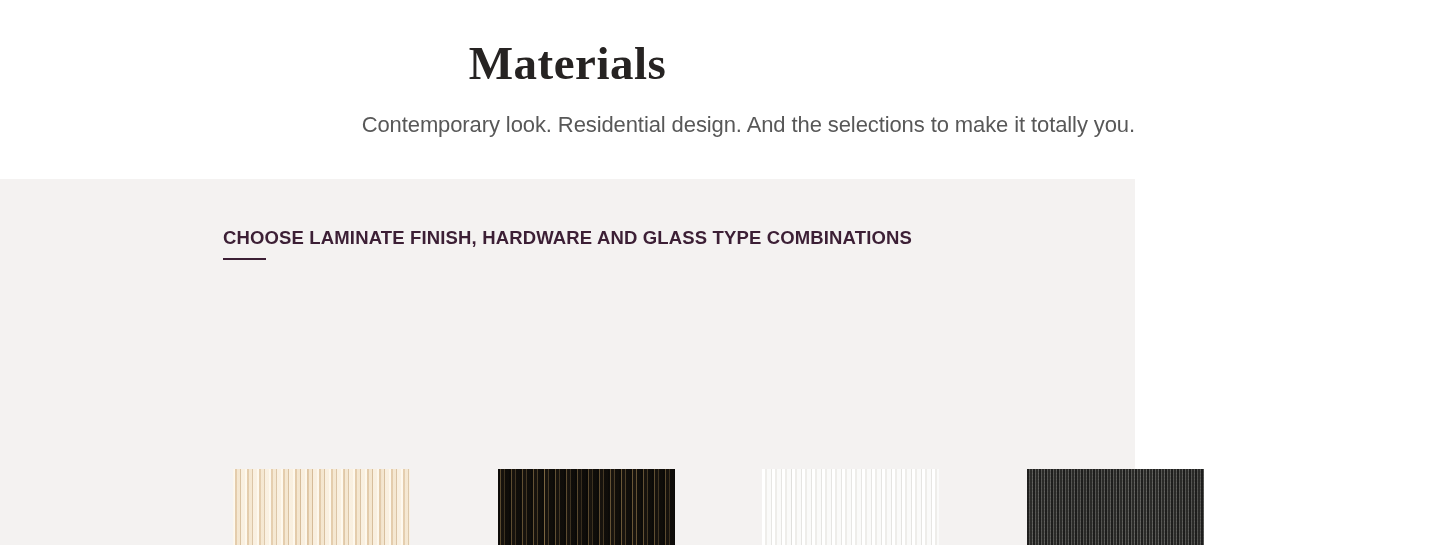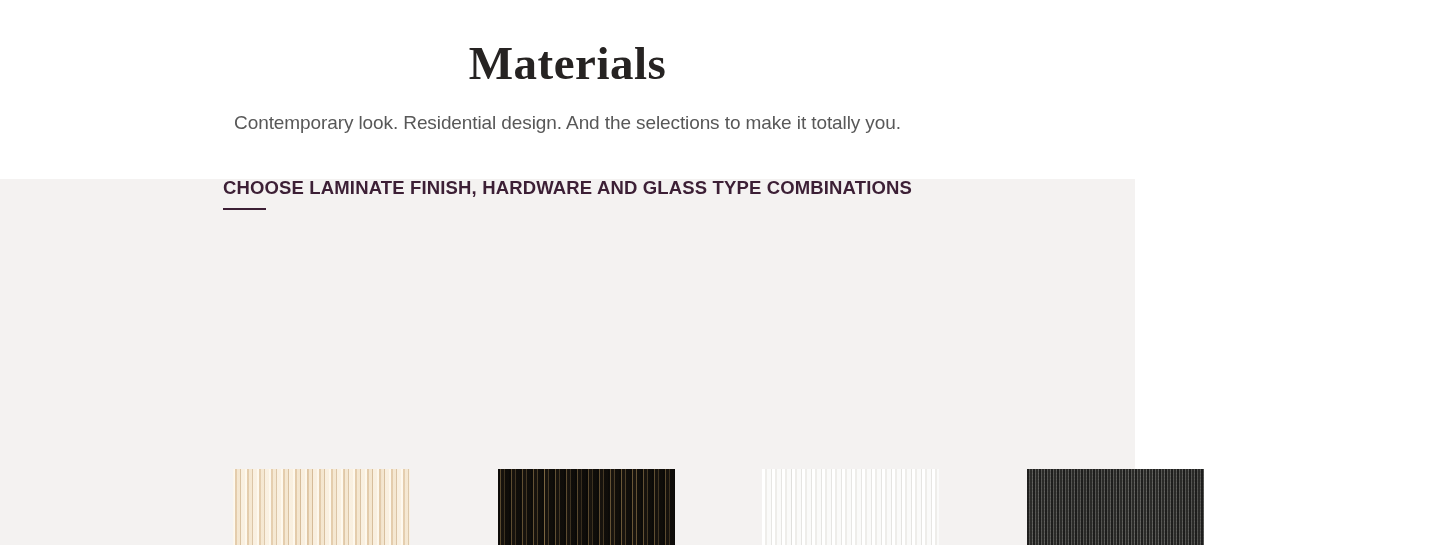--- a/index.html
+++ b/index.html
@@ -32,39 +32,41 @@
     font-family: "Liberation Serif", "DejaVu Serif", serif;
     font-weight: 700;
     font-size: 47px;
     letter-spacing: 0.5px;
     color: #262322;
     margin: 0;
     line-height: 1.18;
   }
   .hero-subtitle {
     font-family: "Liberation Sans", sans-serif;
-    font-size: 19px;
+    font-size: 22px;
     font-weight: 400;
     color: #585858;
     margin: 0;
     padding-top: 21px;
     letter-spacing: -0.1px;
     line-height: 1.2;
+    text-align: right;
   }
 
   
   .materials-section {
     height: 366px;
     background: #f4f2f1;
     box-sizing: border-box;
     position: relative;
   }
 
   .section-heading-wrap {
     text-align: center;
+    padding-top: 50px;
   }
   .section-heading {
     display: inline-block;
     position: relative;
     font-family: "Liberation Sans", sans-serif;
     font-size: 18.5px;
     font-weight: 700;
     letter-spacing: 0.15px;
     color: #3c1f35;
     line-height: 1;

